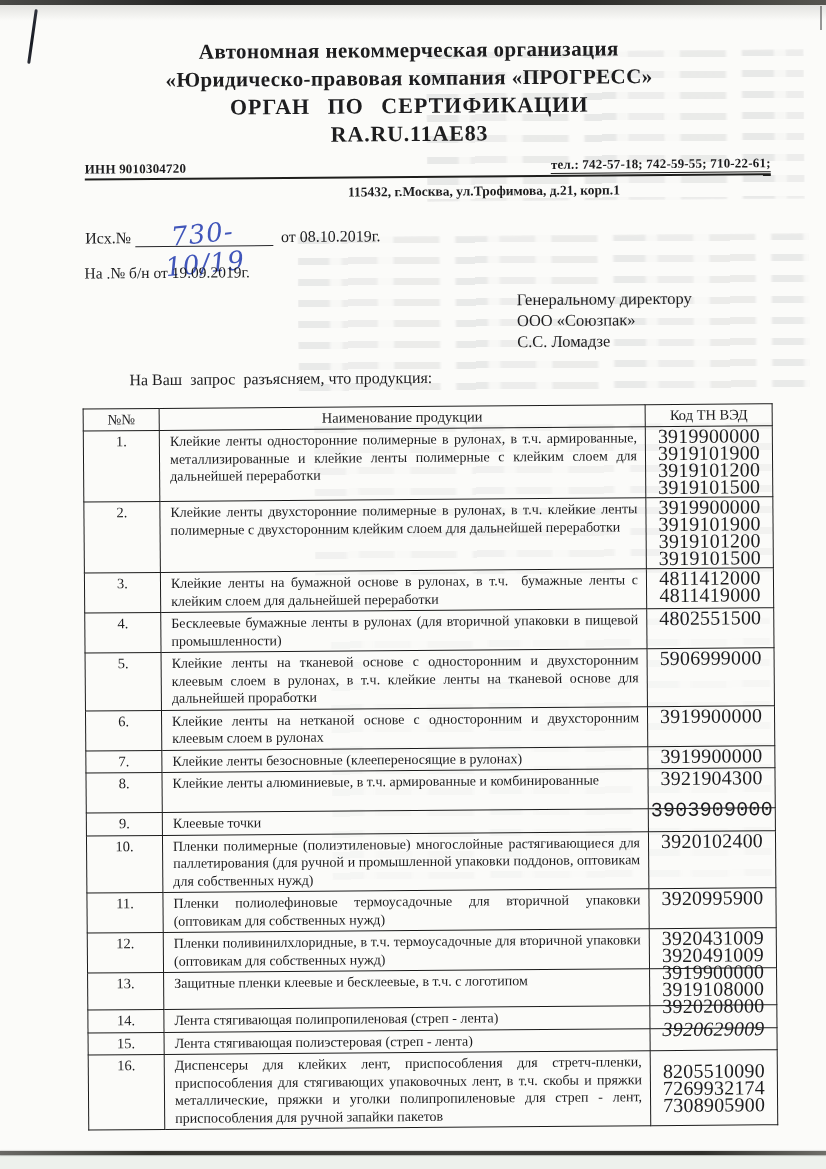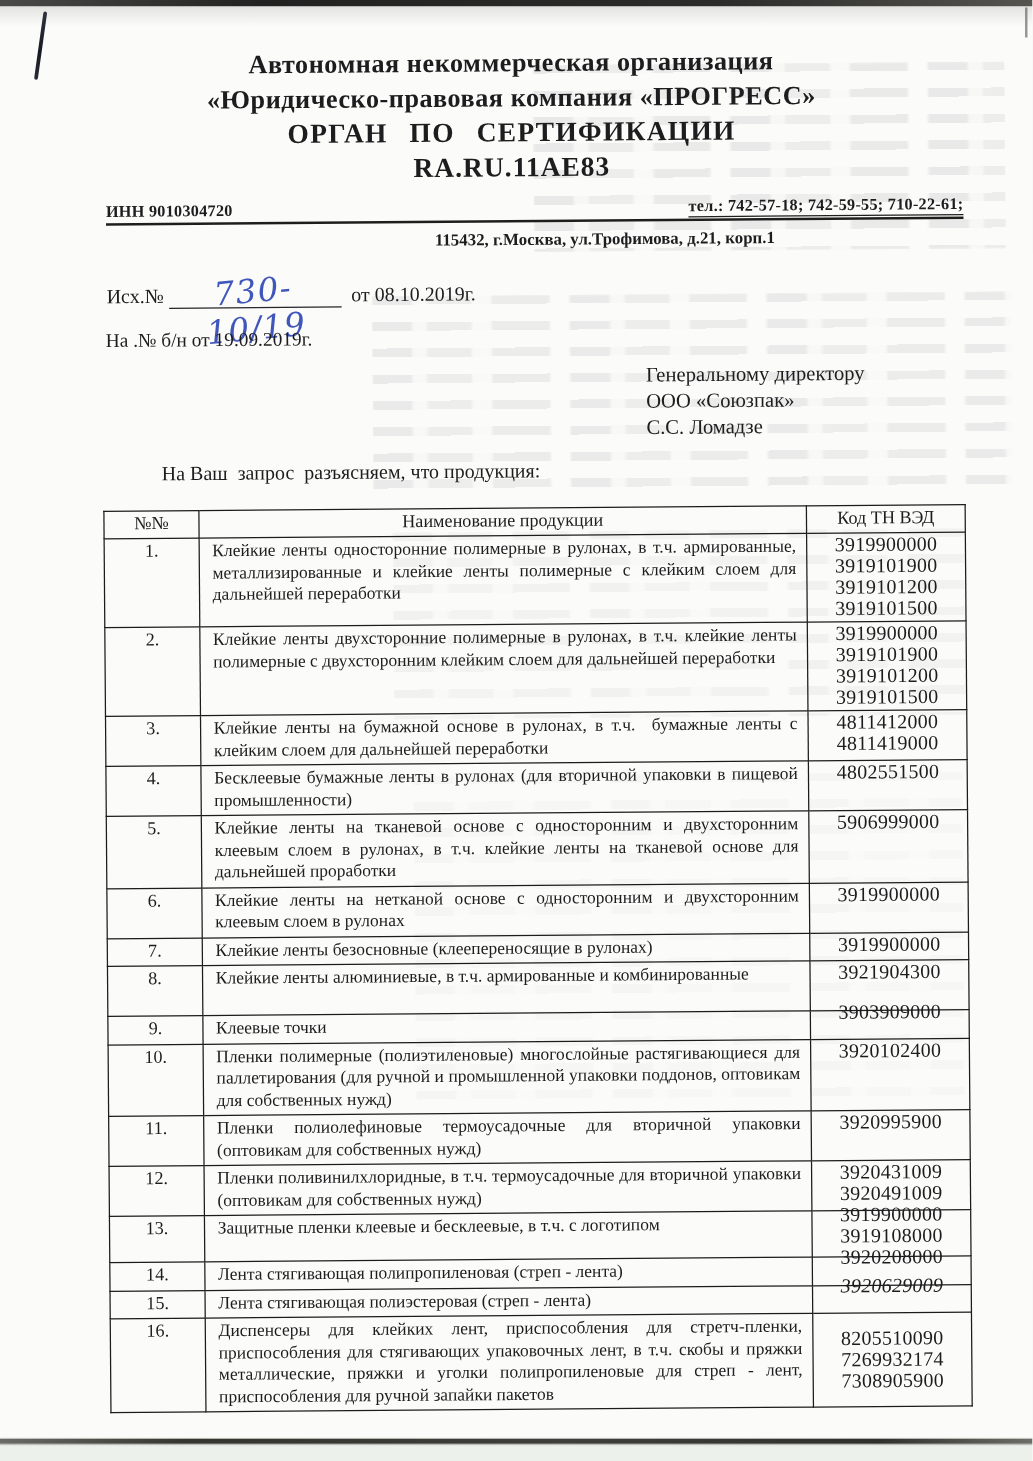--- a/index.html
+++ b/index.html
@@ -96,31 +96,31 @@
   }
   table.products th, table.products td{border:1.5px solid #1c1c1c;}
   table.products th{
     font-weight:normal;font-size:14.5px;height:21px;padding:0 2px;text-align:center;
   }
   .num-cell{text-align:center;vertical-align:top;font-size:14.5px;padding-top:2px;}
   .name-cell{
     text-align:justify;vertical-align:top;font-size:14px;line-height:17.5px;
     padding:2px 8px 2px 10px;white-space:pre-wrap;
   }
-  .code-cell{text-align:center;vertical-align:top;font-size:16px;padding:1px 2px;}
+  .code-cell{text-align:center;vertical-align:top;font-size:20px;padding:1px 2px;}
   .codes{line-height:17px;position:relative;letter-spacing:.2px;}
   tbody tr:nth-child(1){height:60px;}  tbody tr:nth-child(2){height:60px;}
   tbody tr:nth-child(3){height:38px;}  tbody tr:nth-child(4){height:38px;}
   tbody tr:nth-child(5){height:54px;}  tbody tr:nth-child(6){height:38px;}
   tbody tr:nth-child(7){height:21px;}  tbody tr:nth-child(8){height:40px;}
   tbody tr:nth-child(9){height:21px;}  tbody tr:nth-child(10){height:54px;}
   tbody tr:nth-child(11){height:38px;} tbody tr:nth-child(12){height:38px;}
   tbody tr:nth-child(13){height:36px;} tbody tr:nth-child(14){height:21px;}
   tbody tr:nth-child(15){height:21px;} tbody tr:nth-child(16){height:72px;}
-  tbody tr:nth-child(9)  .codes{top:-8px;}
+  tbody tr:nth-child(9)  .codes{top:-8px;font-family:Liberation Mono, monospace;}
   tbody tr:nth-child(13) .codes{top:-6px;}
   tbody tr:nth-child(14) .codes{top:-9px;text-align:center;}
   tbody tr:nth-child(15) .codes{top:-9px;font-style:italic;}
   tbody tr:nth-child(16) .code-cell{vertical-align:middle;}
 </style>
 </head>
 <body>
 
 <div class="page">
 

